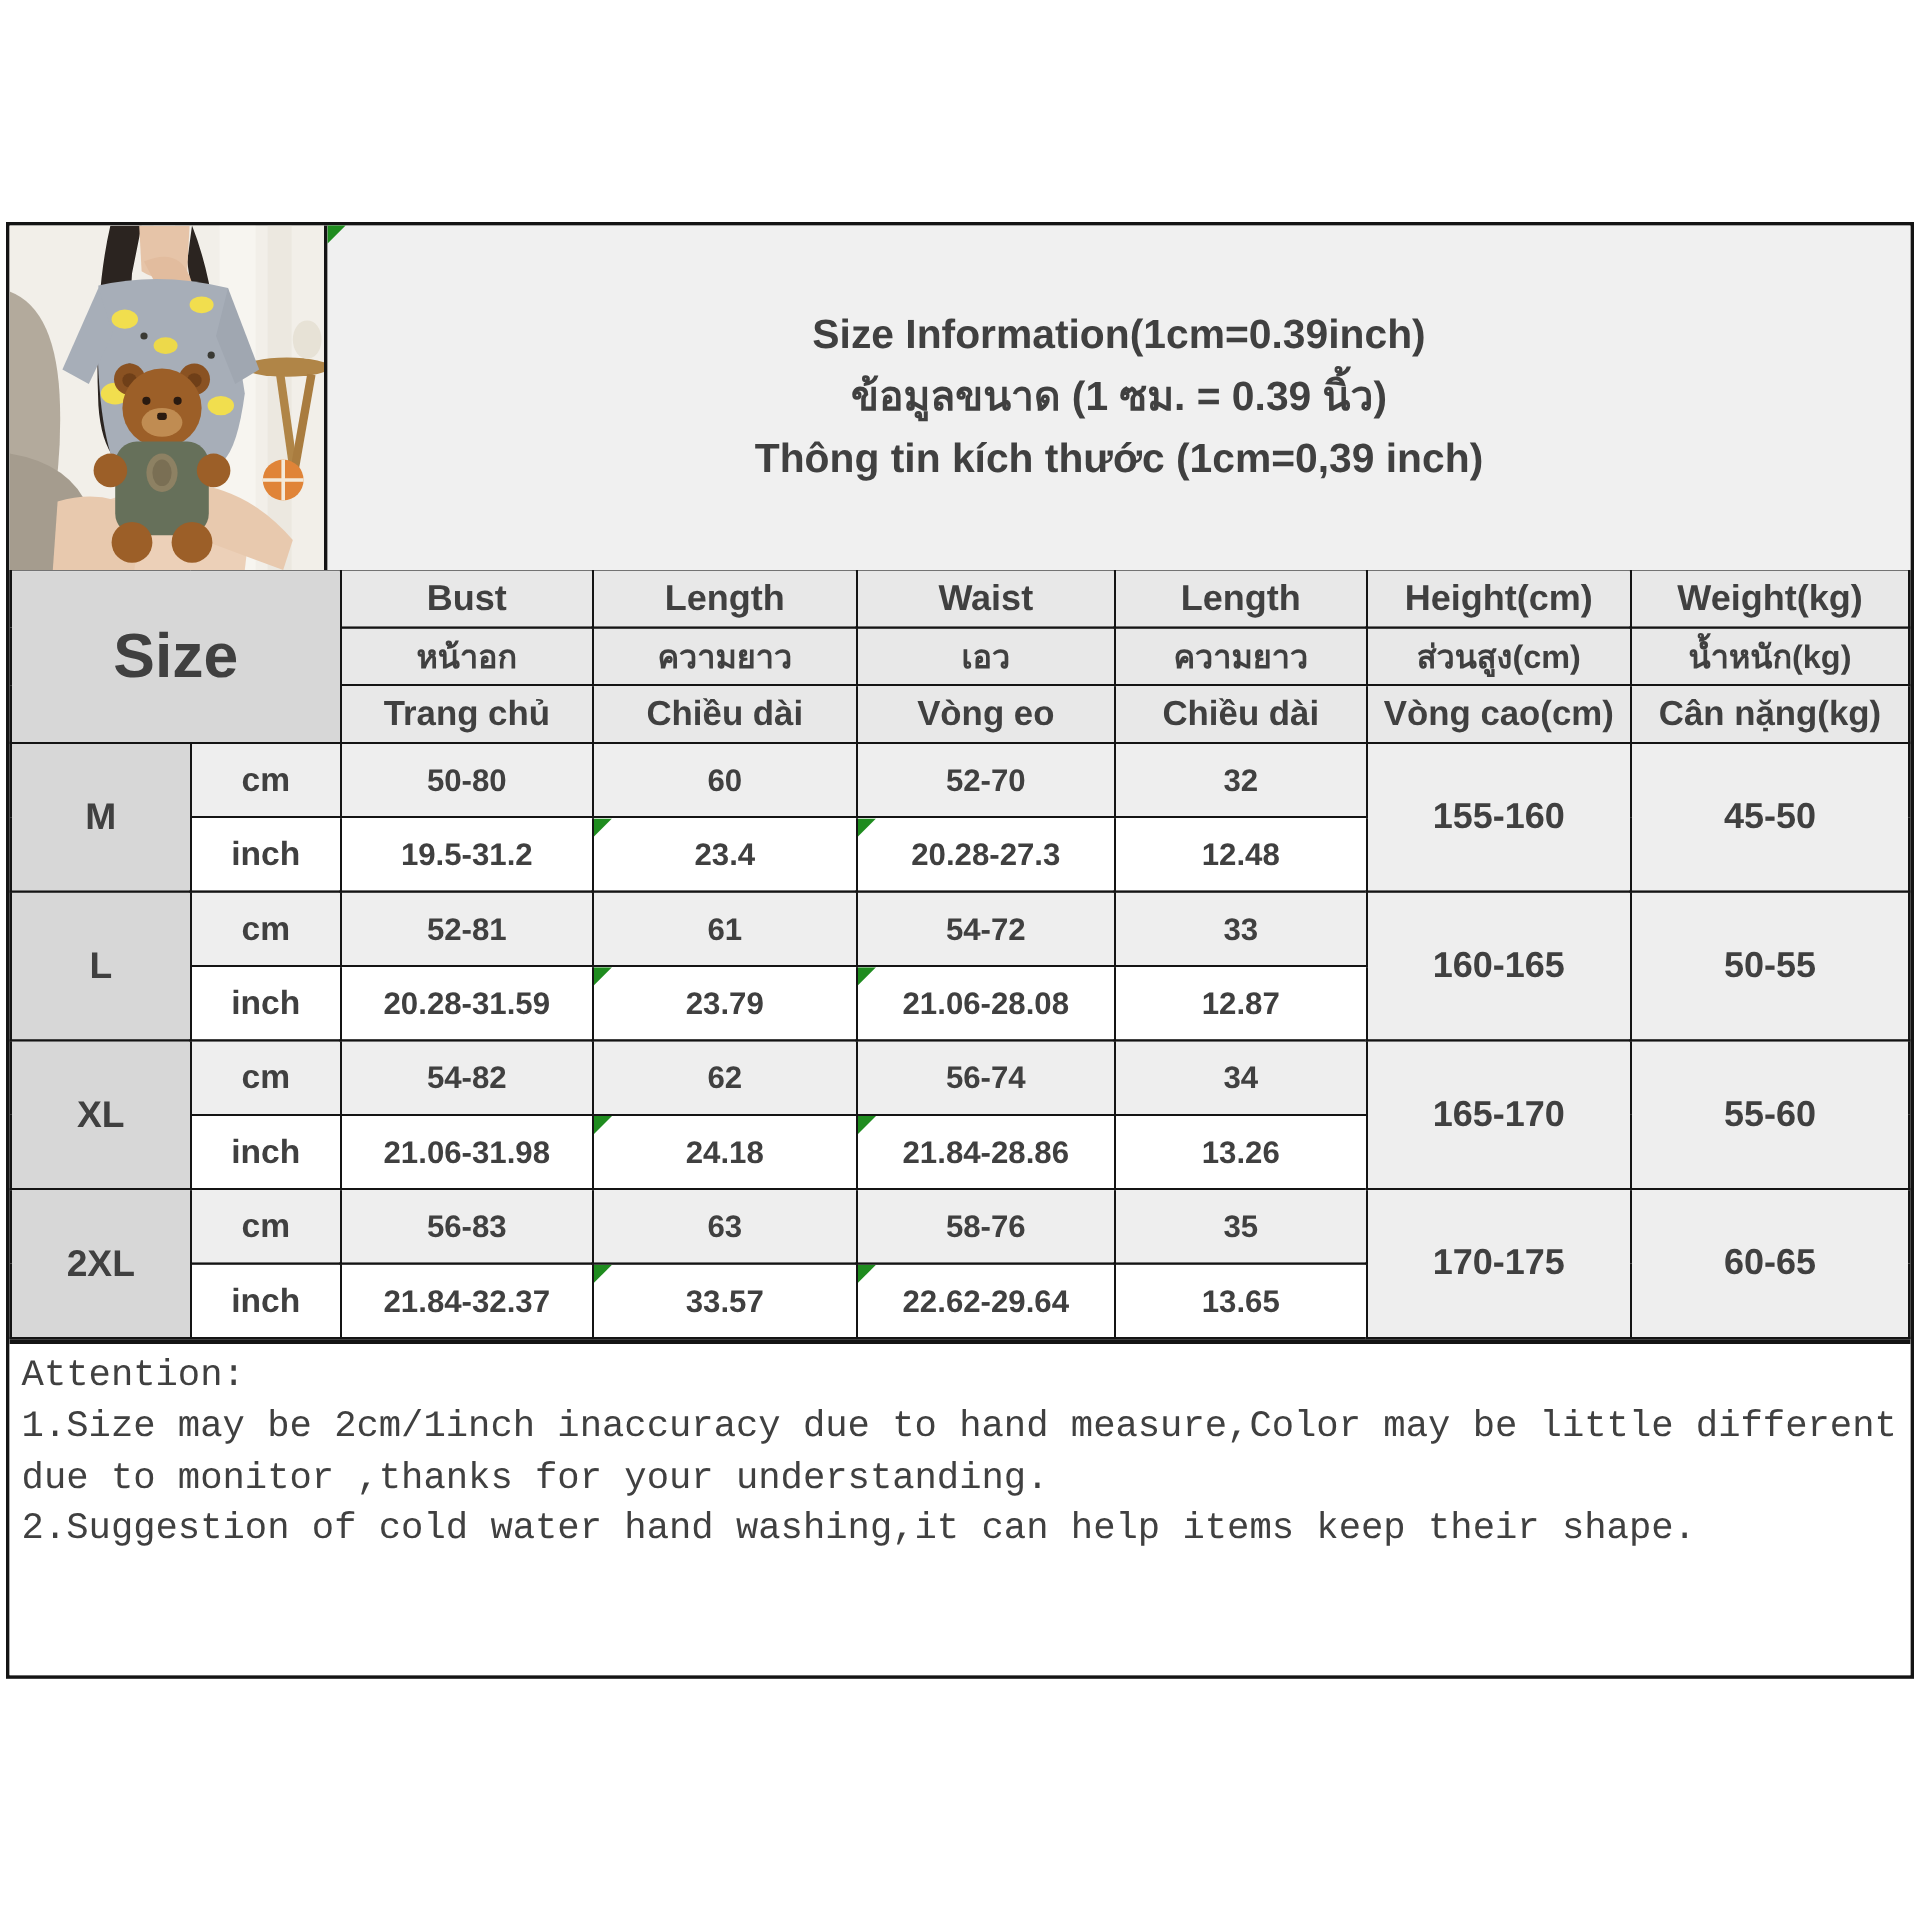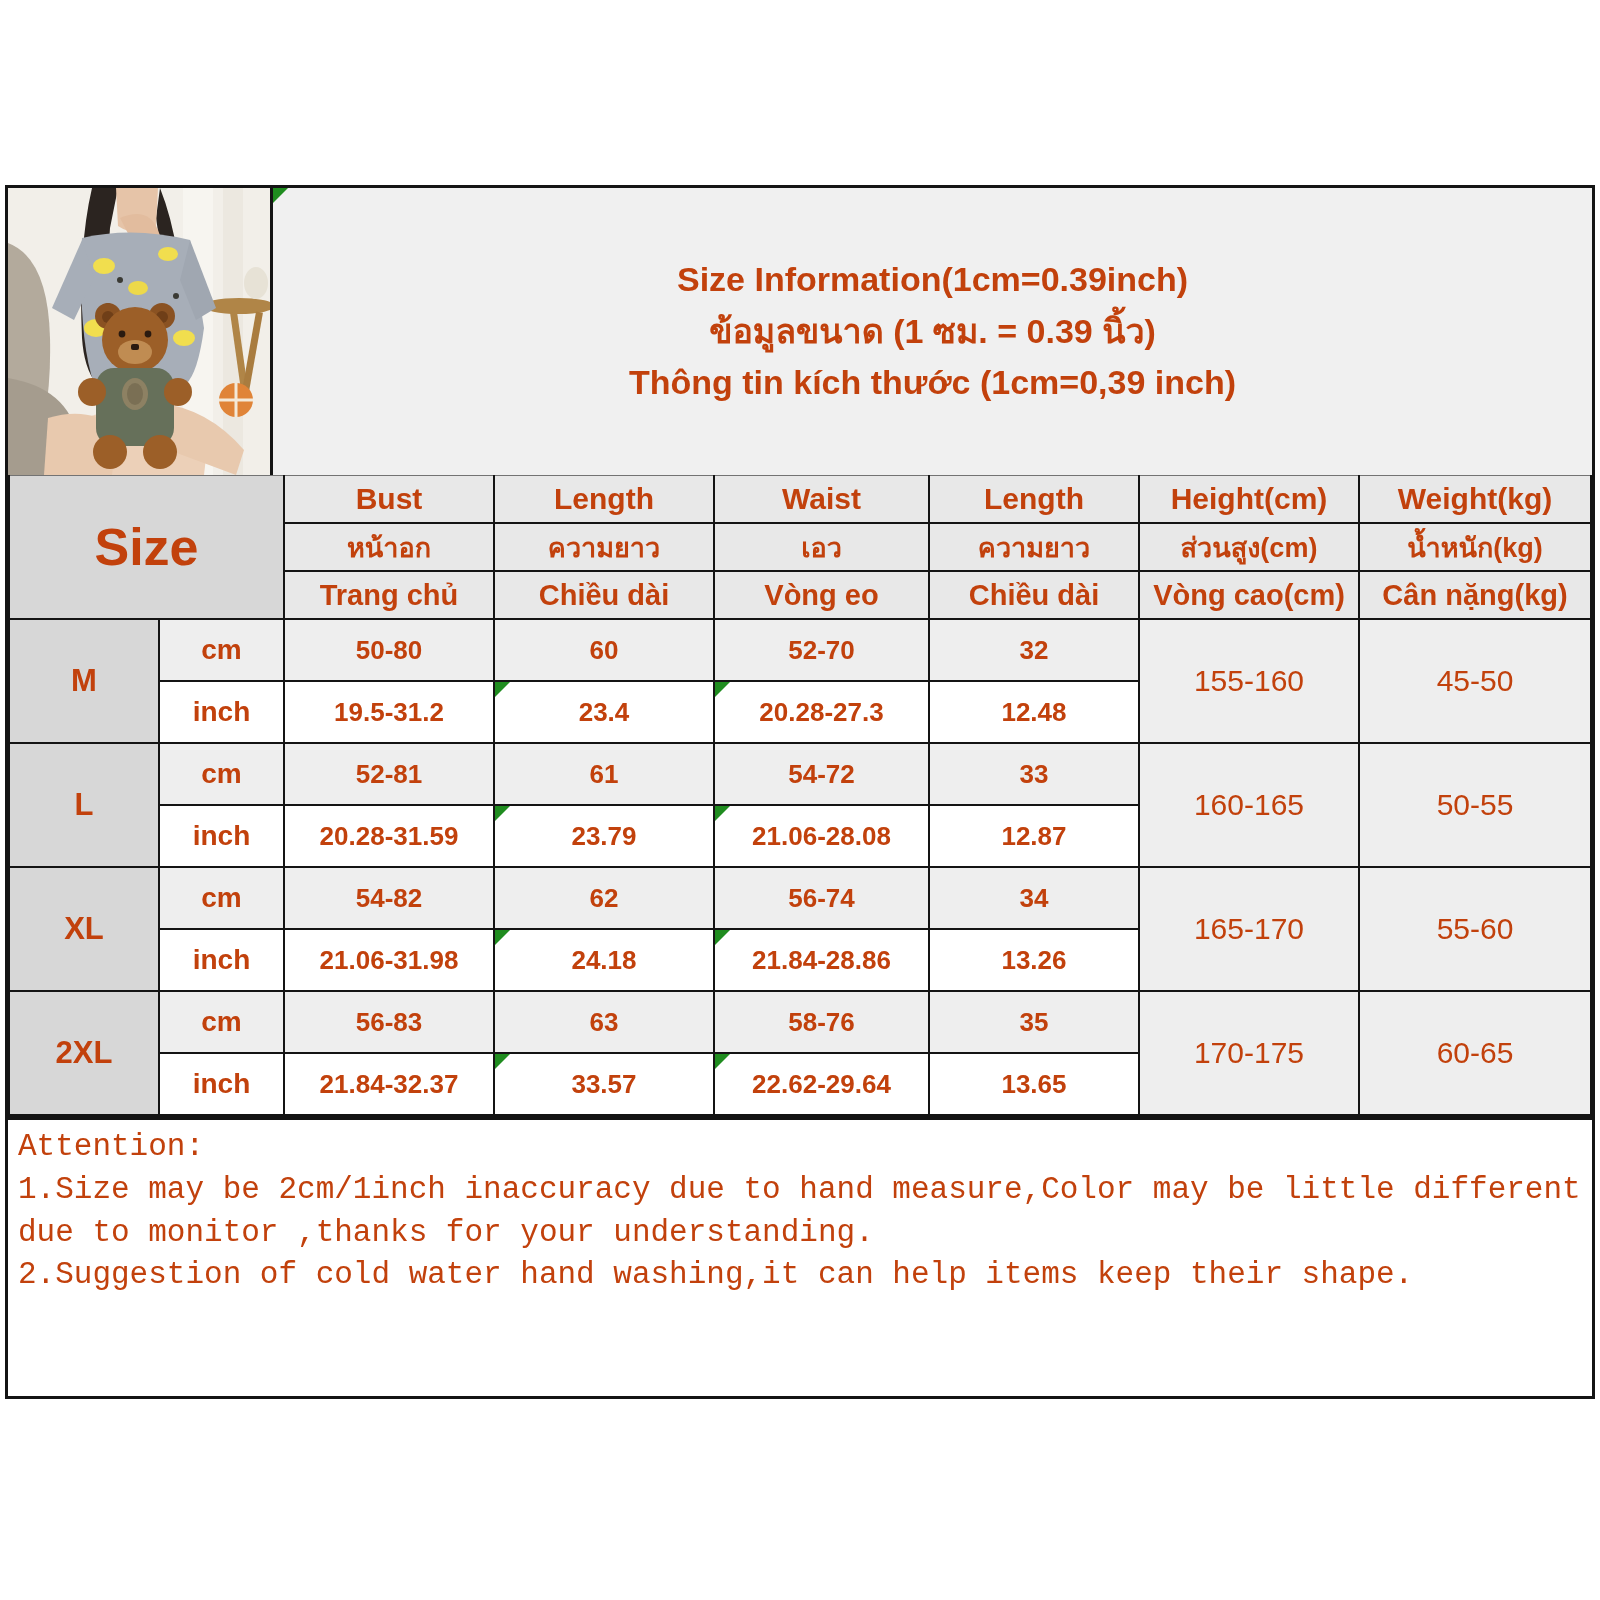--- a/index.html
+++ b/index.html
@@ -1,17 +1,17 @@
 <!DOCTYPE html>
 <html><head>
 <meta charset="utf-8">
 <style>
   html,body{margin:0;padding:0;background:#ffffff;}
   .page{position:relative;width:1600px;height:1600px;background:#ffffff;
-        font-family:"Liberation Sans","DejaVu Sans",sans-serif;color:#c2410c;}
+        font-family:"Liberation Sans","DejaVu Sans",sans-serif;color:#404040;}
   .sheet{position:absolute;left:5px;top:185px;width:1590px;border:3px solid #141414;box-sizing:border-box;}
 
   
   .top-band{display:flex;height:287px;}
   .photo-cell{width:265px;flex:0 0 265px;border-right:3px solid #141414;box-sizing:border-box;overflow:hidden;background:#f2efe9;}
   .photo-cell svg{display:block;}
   .title-cell{position:relative;flex:1;background:#f0f0f0;display:flex;flex-direction:column;
               align-items:center;justify-content:center;gap:14px;}
   .title-line{font-weight:bold;font-size:34px;line-height:1.1;}
 
@@ -27,21 +27,21 @@
   .hdr-th{height:46px;font-weight:bold;font-size:27px;background:#e8e8e8;}
   .hdr-vi{height:46px;font-weight:bold;font-size:29px;background:#e8e8e8;}
   .size-big{background:#d7d7d7;font-weight:bold;font-size:52px;}
   .size-name{background:#d7d7d7;font-weight:bold;font-size:31px;}
   .unit{font-weight:bold;font-size:28px;}
   .row-cm td{height:60px;}
   .row-inch td{height:60px;}
   .row-cm .unit,.row-cm .val{background:#eeeeee;}
   .row-inch .unit,.row-inch .val{background:#ffffff;}
   .val{font-weight:bold;font-size:26px;}
-  .merged{background:#eeeeee;font-weight:normal;font-size:30px;}
+  .merged{background:#eeeeee;font-weight:bold;font-size:30px;}
   .group-top td{border-top:4px solid #141414;}
   table.size-table tr:first-child td{border-top:1px solid #737373;}
 
   
   .attention{min-height:280px;border-top:4px solid #141414;background:#ffffff;
              padding:6px 10px 10px 10px;box-sizing:border-box;
              font-size:31px;line-height:1.38;font-stretch:condensed;font-family:Liberation Mono, monospace;}
   .attention p{margin:0;}
 </style>
 </head>

